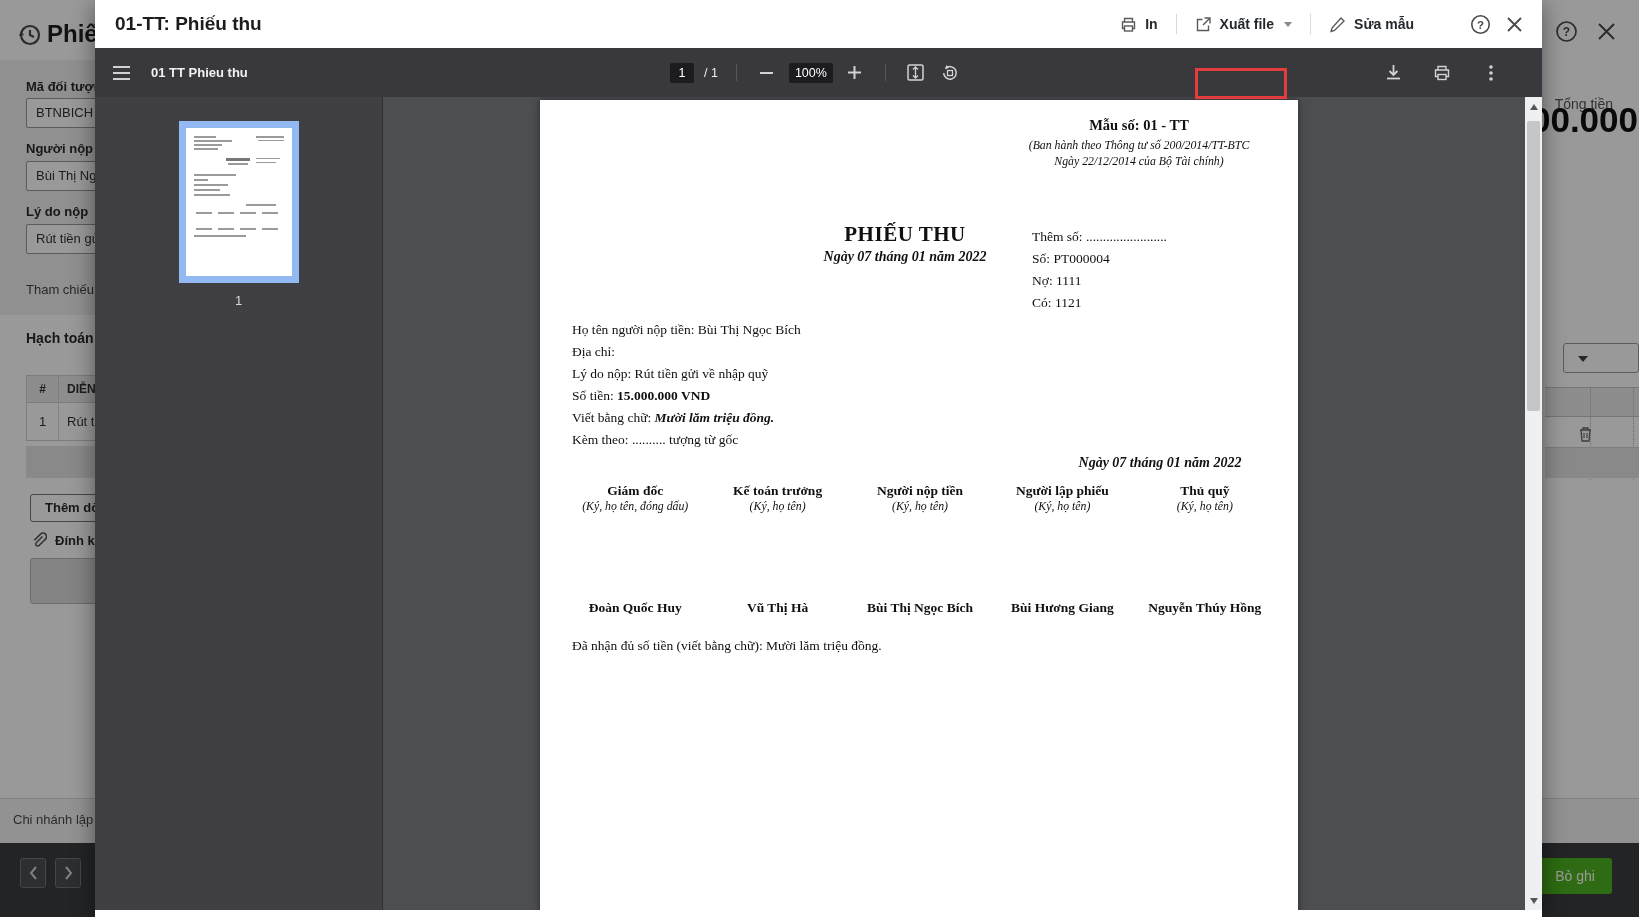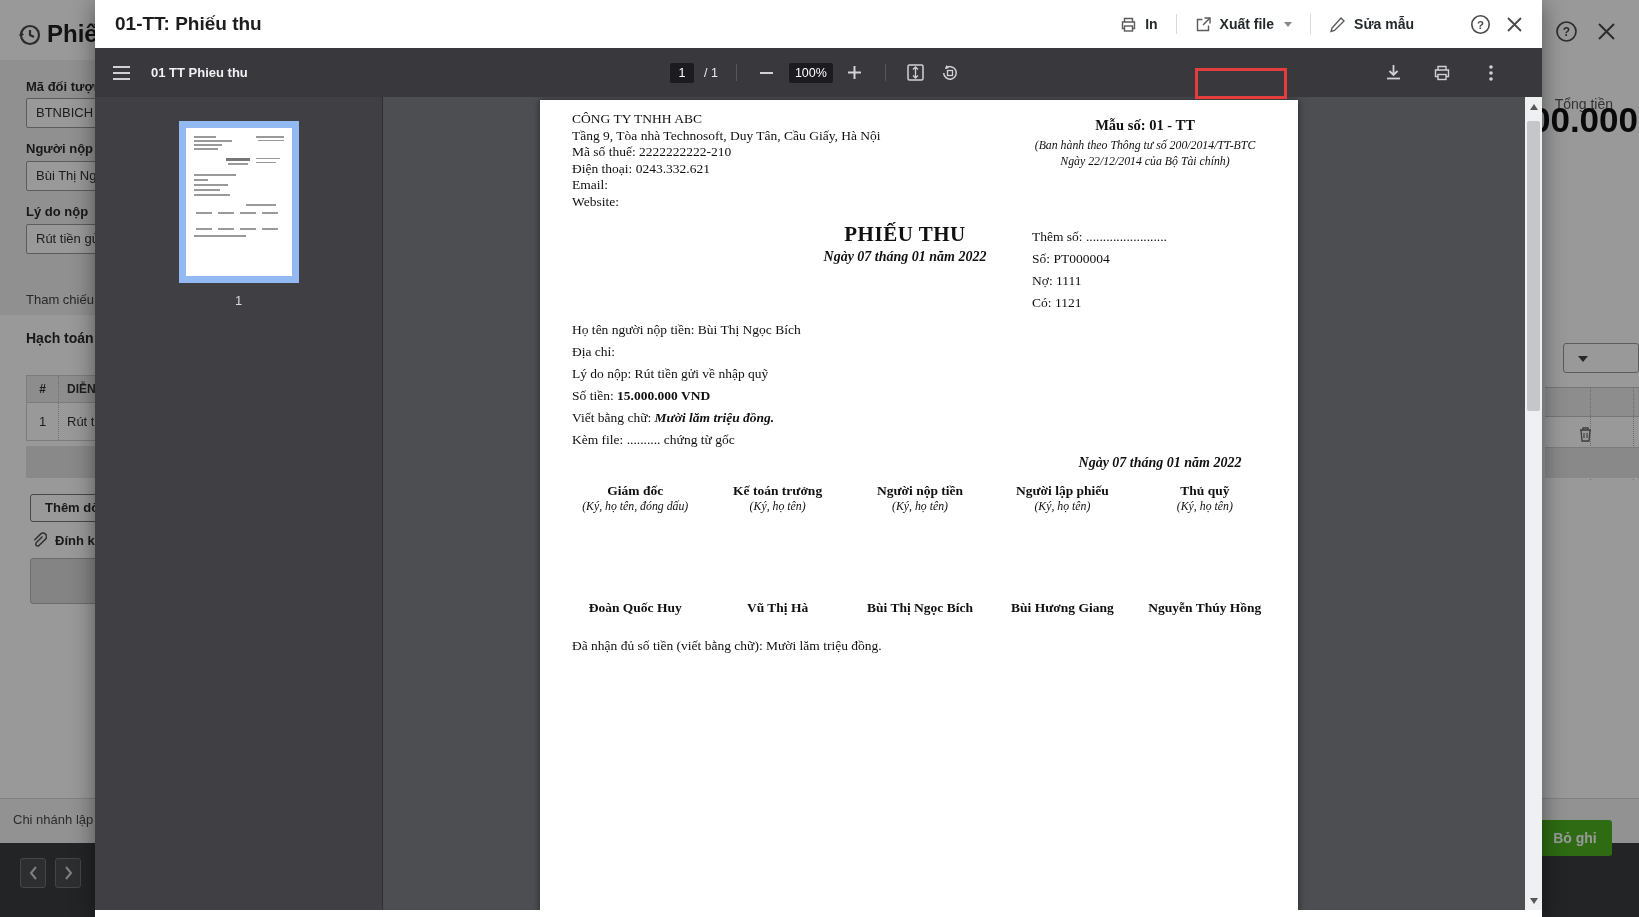--- a/index.html
+++ b/index.html
@@ -29,21 +29,21 @@
   .bg-footer { position:absolute; left:0; top:843px; width:1639px; height:74px; background:#3a3d40; }
   .nav-btn { position:absolute; top:15px; width:26px; height:30px; background:#4a4d50; border:1px solid #72757a; border-radius:3px; display:flex; align-items:center; justify-content:center; }
   .bg-help-row { position:absolute; right:22px; top:20px; display:flex; gap:18px; align-items:center; }
   .bg-total-label { position:absolute; right:26px; top:96px; font-size:14px; color:#555; white-space:nowrap; }
   .bg-total-value { position:absolute; right:1px; top:100px; width:220px; text-align:right; font-size:35px; font-weight:700; color:#101010; white-space:nowrap; overflow:hidden; }
   .bg-select { position:absolute; left:1563px; top:343px; width:76px; height:30px; background:#fff; border:1px solid #9a9a9a; border-radius:3px; }
   .bg-select .caret { position:absolute; left:14px; top:12px; width:0; height:0; border-left:5px solid transparent; border-right:5px solid transparent; border-top:6px solid #444; }
   .bg-rtable-head { position:absolute; left:1545px; top:387px; width:94px; height:30px; background:#ececec; border-top:1px solid #c5c5c5; border-bottom:1px solid #c5c5c5; }
   .bg-rvline { position:absolute; top:387px; width:0; height:93px; border-left:1px dotted #b5b5b5; }
   .bg-rband { position:absolute; left:1545px; top:447px; width:94px; height:31px; background:#e4e4e4; border-top:1px solid #cfcfcf; }
-  .unrecord-btn { position:absolute; left:1538px; top:820px; width:74px; height:36px; background:#4db31e; border-radius:3px; color:#fff; font-size:14px; font-weight:700; display:flex; align-items:center; justify-content:center; white-space:nowrap; }
+  .unrecord-btn { position:absolute; left:1538px; top:858px; width:74px; height:36px; background:#4db31e; border-radius:3px; color:#fff; font-size:14px; font-weight:400; display:flex; align-items:center; justify-content:center; white-space:nowrap; }
 
   
   .dim { position:absolute; inset:0; background:rgba(0,0,0,0.40); z-index:5; }
 
   
   .modal { position:absolute; left:95px; top:0; width:1447px; height:917px; background:#fff; z-index:10; box-shadow:0 4px 22px rgba(0,0,0,.45); display:flex; flex-direction:column; }
   .modal-header { height:48px; background:#fff; display:flex; align-items:center; padding:0 18px 0 20px; flex:0 0 auto; }
   .modal-title { font-size:19px; font-weight:700; color:#1d1d1d; white-space:nowrap; margin-right:auto; }
   .hact { display:flex; align-items:center; gap:8px; font-size:14px; font-weight:600; color:#24292e; cursor:pointer; white-space:nowrap; }
   .hdiv { width:1px; height:20px; background:#d9d9d9; margin:0 18px; }
@@ -72,21 +72,21 @@
   .vscroll { width:17px; background:#eff0f1; position:relative; flex:0 0 auto; }
   .varrow { position:absolute; left:0; width:17px; height:15px; display:flex; align-items:center; justify-content:center; }
   .tri-up { width:0; height:0; border-left:4px solid transparent; border-right:4px solid transparent; border-bottom:6px solid #55585a; }
   .tri-dn { width:0; height:0; border-left:4px solid transparent; border-right:4px solid transparent; border-top:6px solid #55585a; }
   .vthumb { position:absolute; left:2px; top:24px; width:13px; height:290px; background:#c4c6c8; border-radius:2px; }
   .modal-bottom { height:7px; background:#fff; flex:0 0 auto; }
 
   
   .page { position:absolute; left:157px; top:3px; width:758px; height:1040px; background:#fff; box-shadow:0 0 7px rgba(0,0,0,.5); font-family:"Liberation Serif","DejaVu Serif",serif; color:#101010; }
   .company { position:absolute; left:32px; top:11px; font-size:13.5px; line-height:16.6px; }
-  .formmeta { position:absolute; right:10px; top:17px; width:286px; text-align:center; }
+  .formmeta { position:absolute; right:16px; top:17px; width:286px; text-align:center; }
   .formmeta .no { font-size:14.5px; font-weight:700; margin-bottom:3px; }
   .formmeta .sub { font-size:11.8px; font-style:italic; line-height:16px; }
   .doc-title { position:absolute; left:0; top:122px; width:730px; text-align:center; font-size:21px; font-weight:700; letter-spacing:.5px; }
   .doc-date { position:absolute; left:0; top:149px; width:730px; text-align:center; font-size:14px; font-weight:700; font-style:italic; }
   .doc-info { position:absolute; left:492px; top:126px; font-size:13.5px; line-height:22px; white-space:nowrap; }
   .doc-body { position:absolute; left:32px; top:219px; font-size:13.5px; line-height:22px; white-space:nowrap; }
   .b { font-weight:700; }
   .bi { font-weight:700; font-style:italic; }
   .sign-date { position:absolute; left:490px; top:355px; width:260px; text-align:center; font-size:14px; font-weight:700; font-style:italic; white-space:nowrap; }
   .sign-grid { position:absolute; left:24px; top:383px; width:712px; display:flex;align-items:flex-end; }
@@ -119,21 +119,21 @@
     </span>
     <div class="bg-left-title">Phiếu thu</div>
 
     <div class="bg-form-section"></div>
     <div class="bg-label" style="top:79px;">Mã đối tượng</div>
     <div class="bg-input" style="top:98px;">BTNBICH</div>
     <div class="bg-label" style="top:141px;">Người nộp</div>
     <div class="bg-input" style="top:161px;">Bùi Thị Ngọc Bích</div>
     <div class="bg-label" style="top:204px;">Lý do nộp</div>
     <div class="bg-input" style="top:224px;">Rút tiền gửi về nhập quỹ</div>
-    <div class="bg-plain" style="top:292px;">Tham chiếu</div>
+    <div class="bg-plain" style="top:282px;">Tham chiếu</div>
     <div class="bg-label" style="top:330px;font-size:14px;">Hạch toán</div>
 
     <div class="bg-table">
       <div class="bg-thead">
         <div class="bg-c1">#</div>
         <div class="bg-c2">DIỄN GIẢI</div>
       </div>
       <div class="bg-trow">
         <div class="bg-c1">1</div>
         <div class="bg-c2">Rút tiền gửi về nhập quỹ</div>
@@ -342,48 +342,40 @@
             <div class="tl" style="left:54px;top:100px;width:16px;height:1.5px;"></div>
             <div class="tl" style="left:76px;top:100px;width:16px;height:1.5px;"></div>
             <div class="tl" style="left:8px;top:107px;width:52px;height:1.5px;"></div>
           </div>
         </div>
         <div class="thumb-num">1</div>
       </div>
 
       <div class="canvas">
         <div class="page">
-          <div class="company">
-            <div>CÔNG TY TNHH ABC</div>
-            <div>Tầng 9, Tòa nhà Technosoft, Duy Tân, Cầu Giấy, Hà Nội</div>
-            <div>Mã số thuế: 2222222222-210</div>
-            <div>Điện thoại: 0243.332.621</div>
-            <div>Email:</div>
-            <div>Website:</div>
-          </div>
           <div class="formmeta">
             <div class="no">Mẫu số: 01 - TT</div>
             <div class="sub">(Ban hành theo Thông tư số 200/2014/TT-BTC</div>
             <div class="sub">Ngày 22/12/2014 của Bộ Tài chính)</div>
           </div>
           <div class="doc-title">PHIẾU THU</div>
           <div class="doc-date">Ngày 07 tháng 01 năm 2022</div>
           <div class="doc-info">
             <div>Thêm số: ........................</div>
             <div>Số:  PT000004</div>
             <div>Nợ: 1111</div>
             <div>Có: 1121</div>
           </div>
           <div class="doc-body">
             <div>Họ tên người nộp tiền: Bùi Thị Ngọc Bích</div>
             <div>Địa chỉ:</div>
             <div>Lý do nộp: Rút tiền gửi về nhập quỹ</div>
             <div><span>Số tiền: </span><span class="b">15.000.000 VND</span></div>
             <div><span>Viết bằng chữ: </span><span class="bi">Mười lăm triệu đồng.</span></div>
-            <div>Kèm file: ..........  chứng từ gốc</div>
+            <div>Kèm theo: ..........  tượng từ gốc</div>
           </div>
           <div class="sign-date">Ngày 07 tháng 01 năm 2022</div>
           <div class="sign-grid">
             <div class="sign-col">
                 <div class="role">Giám đốc</div>
                 <div class="note">(Ký, họ tên, đóng dấu)</div>
               </div>
             <div class="sign-col">
                 <div class="role">Kế toán trưởng</div>
                 <div class="note">(Ký, họ tên)</div>

